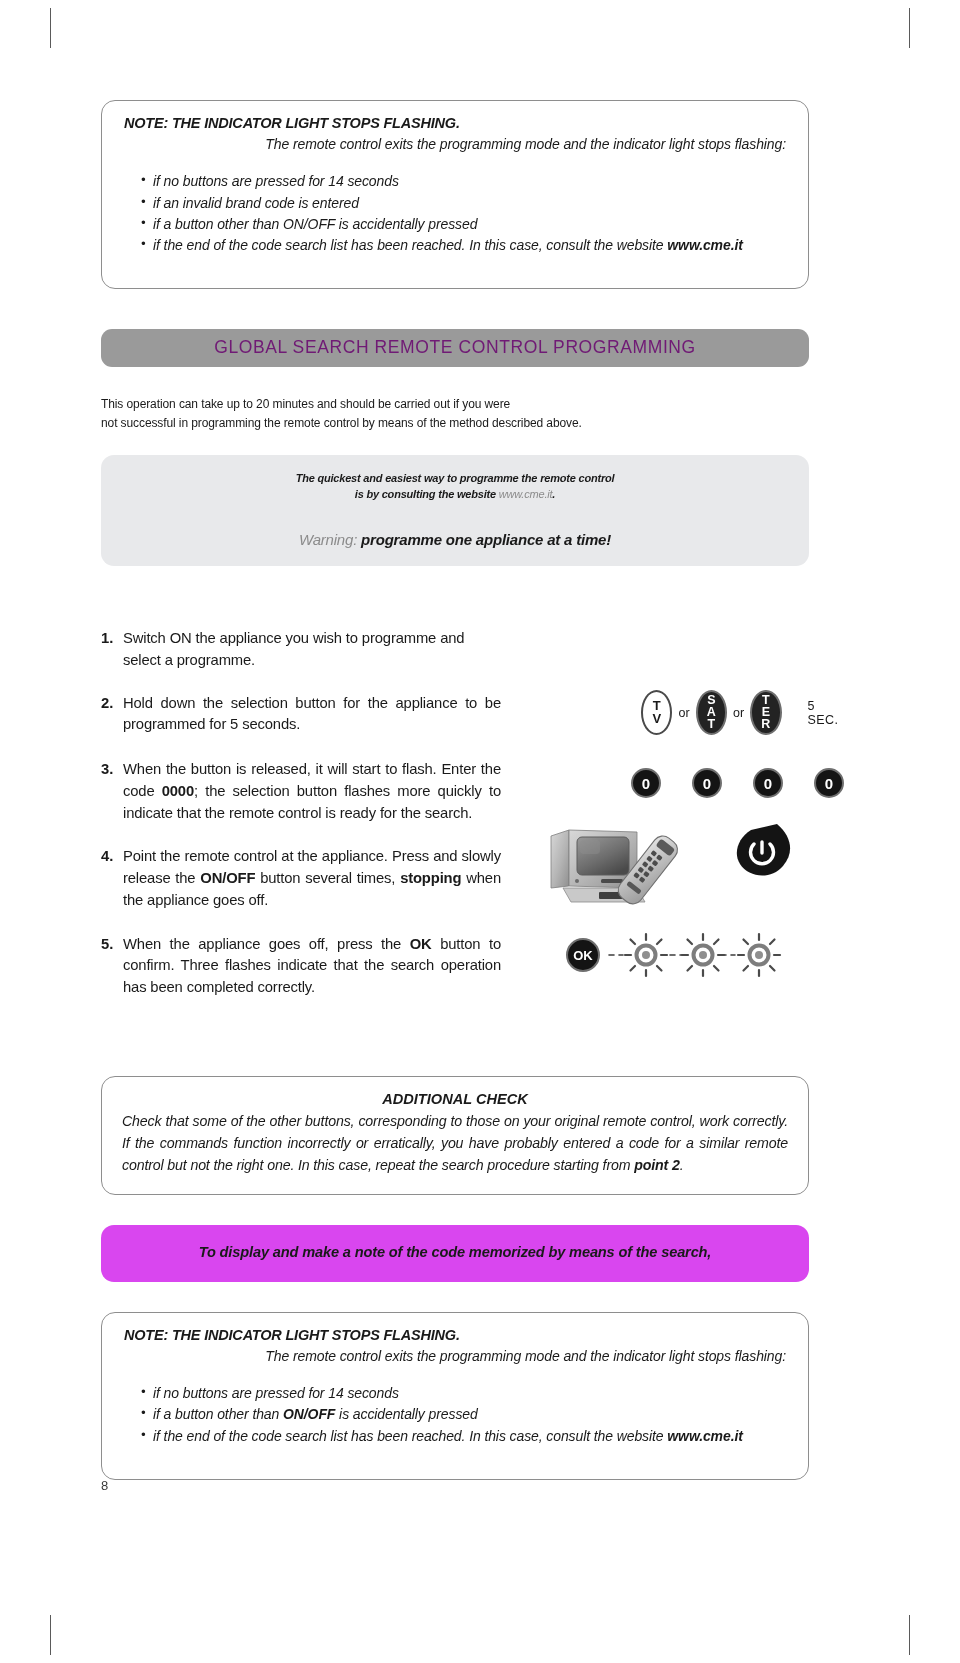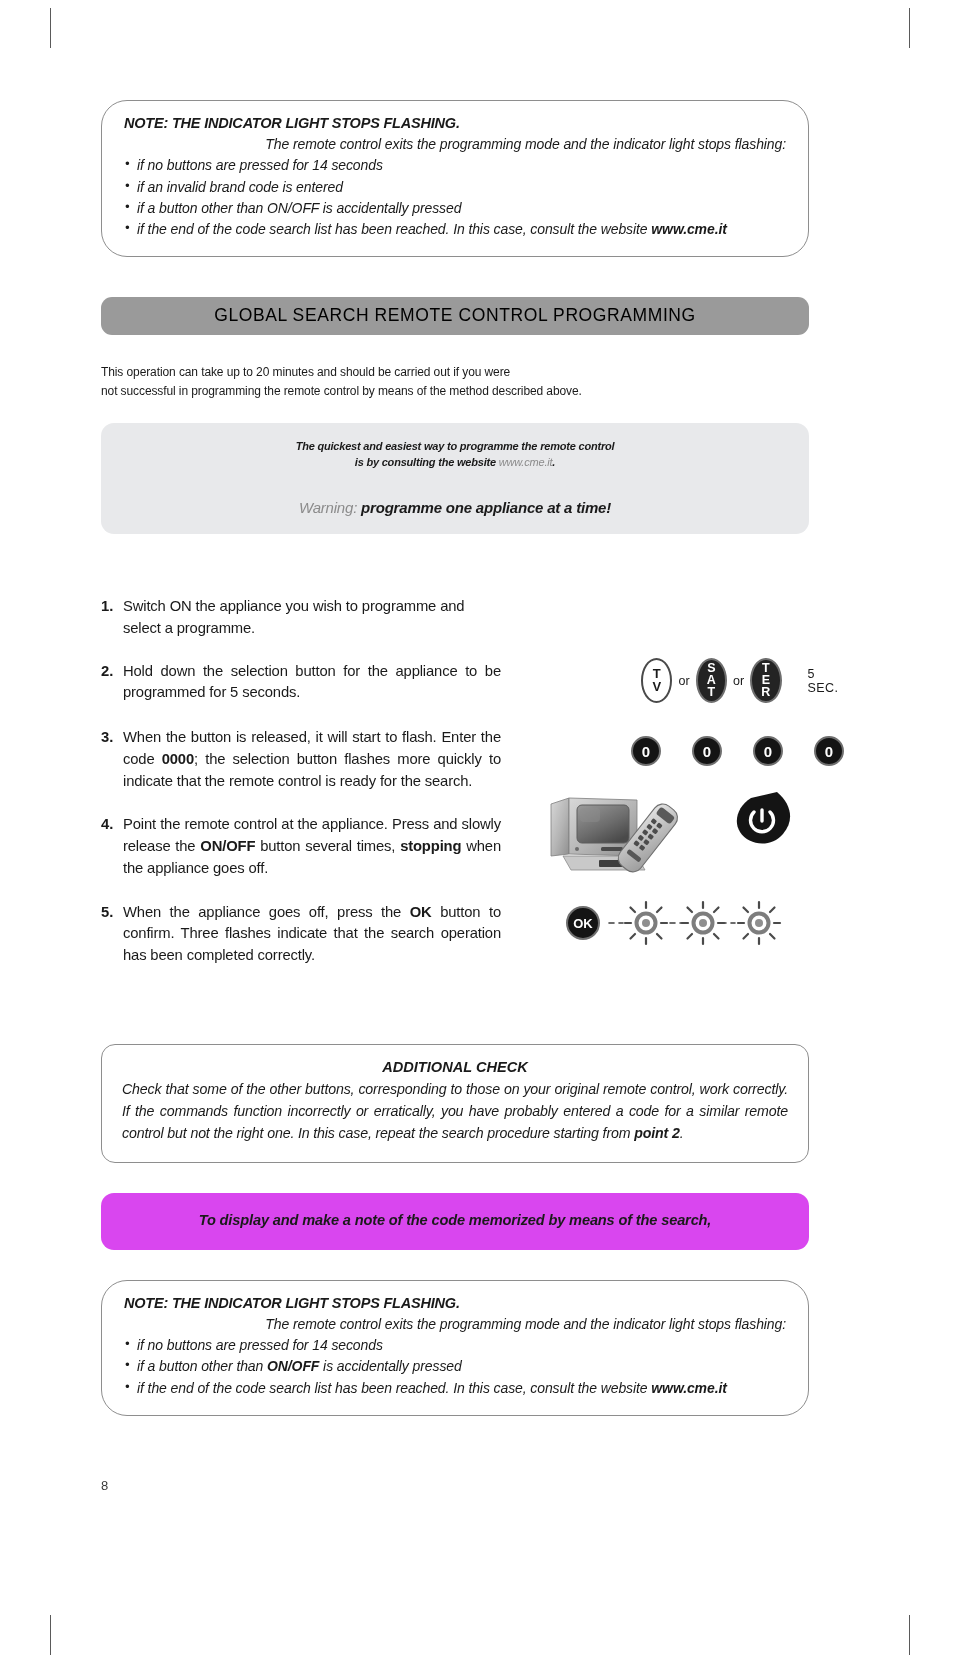--- a/index.html
+++ b/index.html
@@ -26,49 +26,49 @@
     left:0; top:0;
     width:960px; height:1663px;
     padding: 0;
   }
 
   .content { position:absolute; left:101px; top:0; width:708px; }
 
   
   .note-box {
     border: 1.6px solid #8e8e8e;
-    border-radius: 26px;
+    border-radius: 14px;
     padding: 14px 22px 16px 22px;
     background: #fff;
   }
   .note-title {
     font-weight: bold; font-style: italic;
     font-size: 14.5px; letter-spacing: -0.2px;
     margin: 0 0 3px 0;
   }
   .note-line {
     font-style: italic; font-size: 14px;
     line-height: 1.52; margin:0; letter-spacing:-0.1px;text-align:right;
   }
-  .note-bullets { list-style:none; margin:0; padding:0; }
+  .note-bullets { list-style:none; margin:16px; padding:0; }
   .note-bullets li {
     font-style: italic; font-size:14px; line-height:1.52;
     letter-spacing:-0.1px; position:relative; padding-left:13px;
   }
   .note-bullets li:before {
     content:"\2022"; position:absolute; left:1px; top:-1px; font-size:13px;
   }
   .b { font-weight: bold; }
 
   
   .banner {
     margin-top: 40px;
     background: #9a9a9a;
     border-radius: 11px;
-    color: #000000;
+    color: #701a75;
     text-align: center;
     font-size: 17.5px;
     letter-spacing: 0.6px;
     padding: 8px 0 9px 0;
     font-weight: 500;
   }
 
   .intro {
     text-align:left;
     font-size: 12px;

